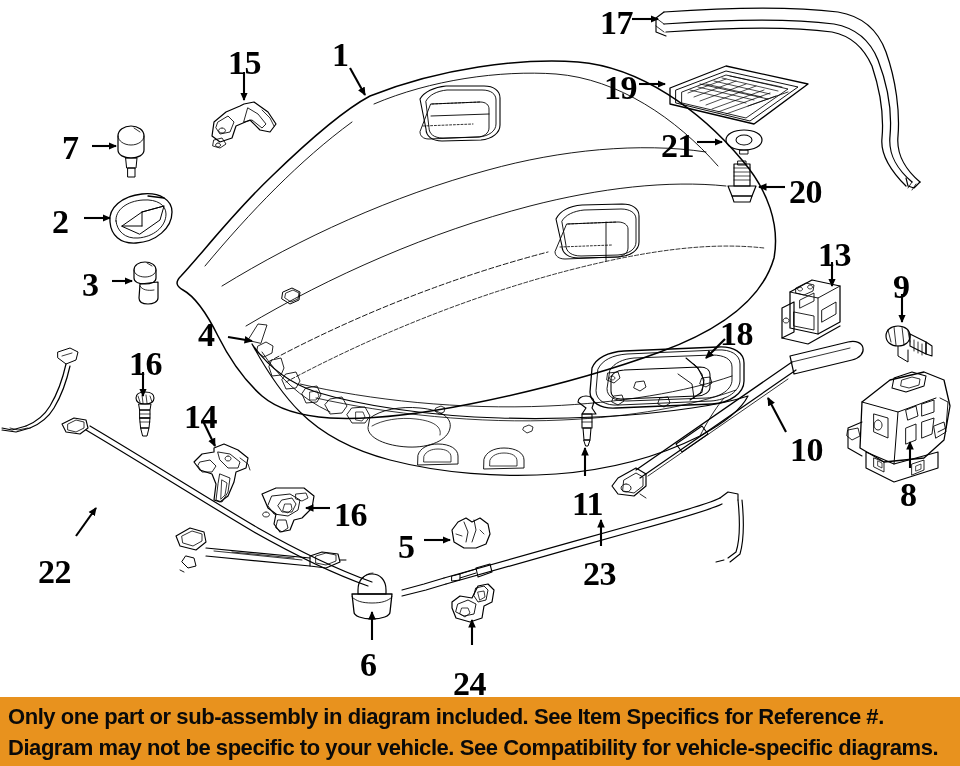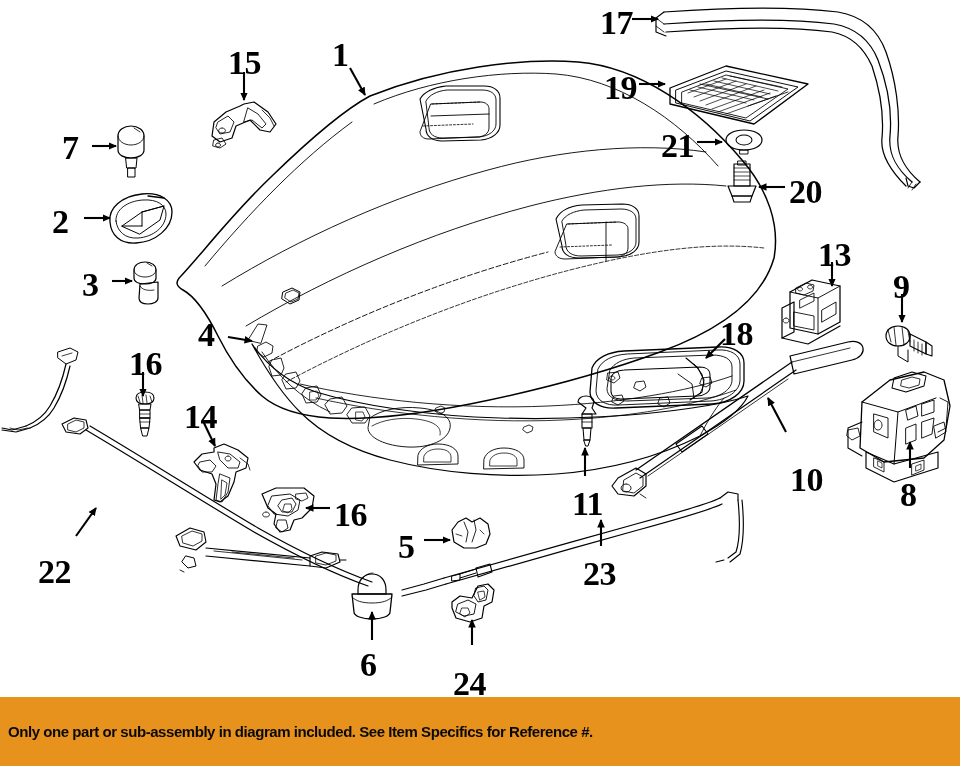--- a/index.html
+++ b/index.html
@@ -22,21 +22,21 @@
   }
   #notice-banner{
     position:absolute;left:0;top:697px;width:960px;height:69px;
     background:#e8921e;
     display:flex;flex-direction:column;justify-content:center;
     box-sizing:border-box;padding:0 8px;
   }
   #notice-banner .line{
     font-family:"Liberation Sans", sans-serif;
     font-weight:700;
-    font-size:15px;
+    font-size:22px;
     line-height:31px;
     color:#0a0a0a;
     white-space:nowrap;
     letter-spacing:-0.45px;
   }
 </style>
 </head>
 <body>
 
 <div id="diagram-root">
@@ -455,33 +455,34 @@
 
   <span class="lbl" style="left:332px;top:38px;">1</span>
   <span class="lbl" style="left:52px;top:205px;">2</span>
   <span class="lbl" style="left:82px;top:268px;">3</span>
   <span class="lbl" style="left:198px;top:318px;">4</span>
   <span class="lbl" style="left:398px;top:530px;">5</span>
   <span class="lbl" style="left:360px;top:648px;">6</span>
   <span class="lbl" style="left:62px;top:131px;">7</span>
   <span class="lbl" style="left:900px;top:478px;">8</span>
   <span class="lbl" style="left:893px;top:270px;">9</span>
-  <span class="lbl" style="left:790px;top:463px;text-align:center;">10</span>
+  <span class="lbl" style="left:790px;top:433px;text-align:center;">10</span>
   <span class="lbl" style="left:572px;top:487px;text-align:center;">11</span>
   <span class="lbl" style="left:334px;top:498px;">16</span>
   <span class="lbl" style="left:818px;top:238px;">13</span>
   <span class="lbl" style="left:184px;top:400px;font-family:Liberation Serif, serif;">14</span>
   <span class="lbl" style="left:228px;top:46px;">15</span>
   <span class="lbl" style="left:129px;top:347px;text-align:center;">16</span>
   <span class="lbl" style="left:600px;top:6px;">17</span>
   <span class="lbl" style="left:720px;top:317px;">18</span>
   <span class="lbl" style="left:604px;top:71px;text-align:center;">19</span>
   <span class="lbl" style="left:789px;top:175px;">20</span>
   <span class="lbl" style="left:661px;top:129px;">21</span>
   <span class="lbl" style="left:38px;top:515px;margin-top:40px;">22</span>
   <span class="lbl" style="left:583px;top:557px;">23</span>
   <span class="lbl" style="left:453px;top:656px;margin-top:11px;">24</span>
 
   <div id="notice-banner">
     <div class="line">Only one part or sub-assembly in diagram included. See Item Specifics for Reference #.</div>
+    <div class="line">Diagram may not be specific to your vehicle. See Compatibility for vehicle-specific diagrams.</div>
   </div>
 
 </div>
 
 </body></html>

